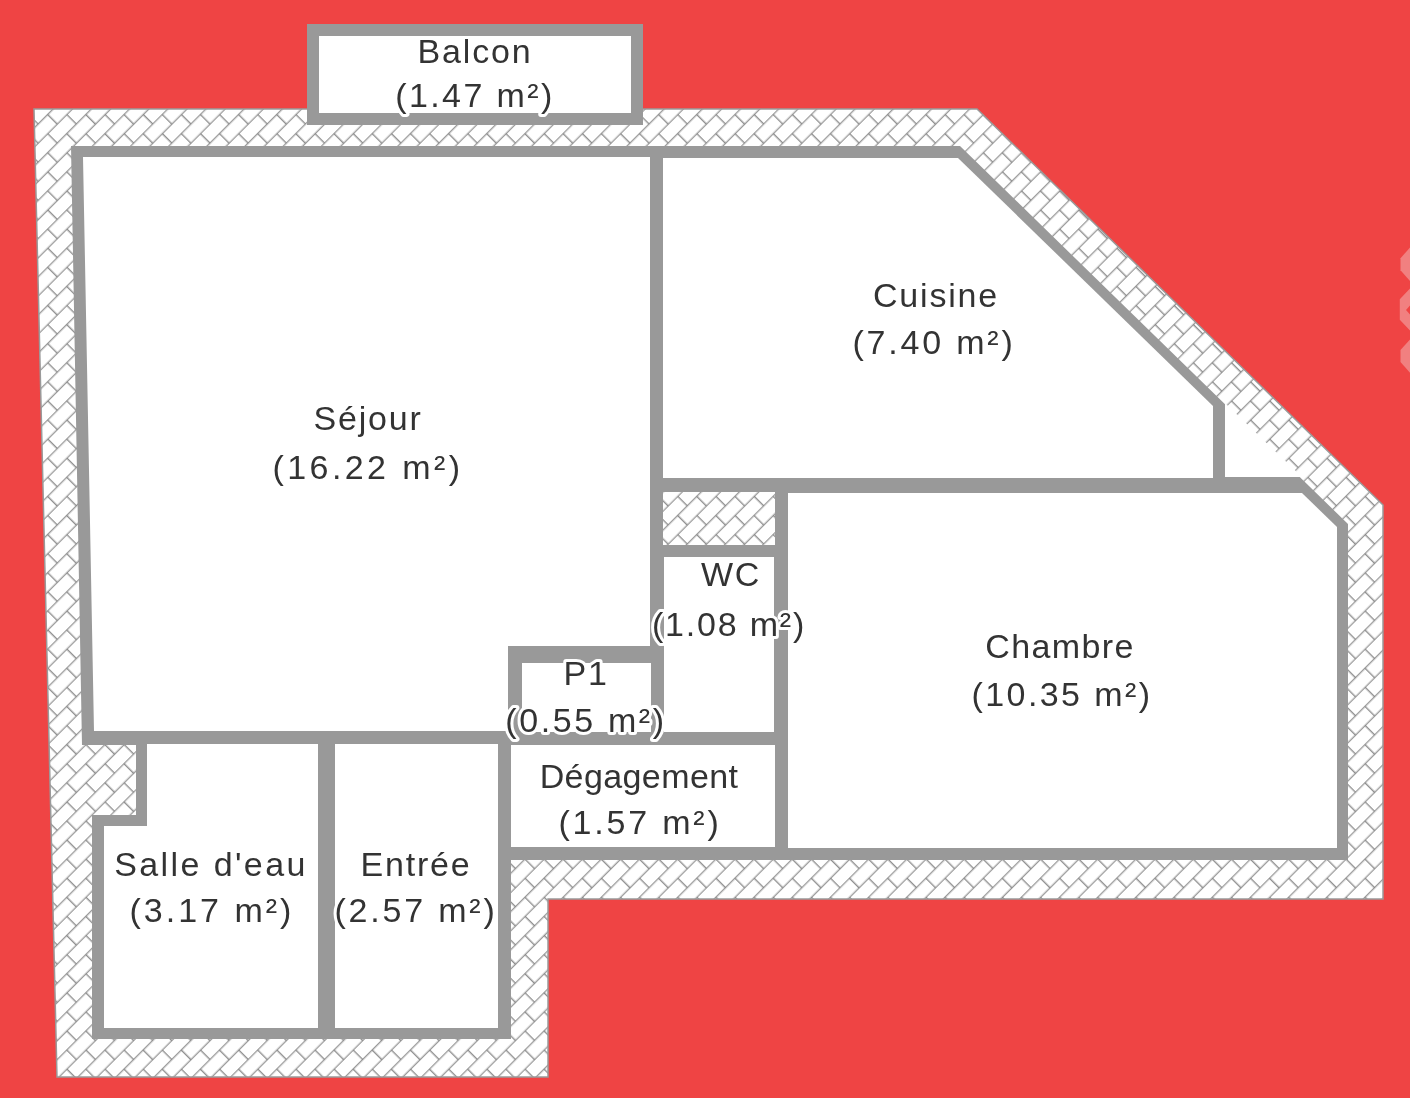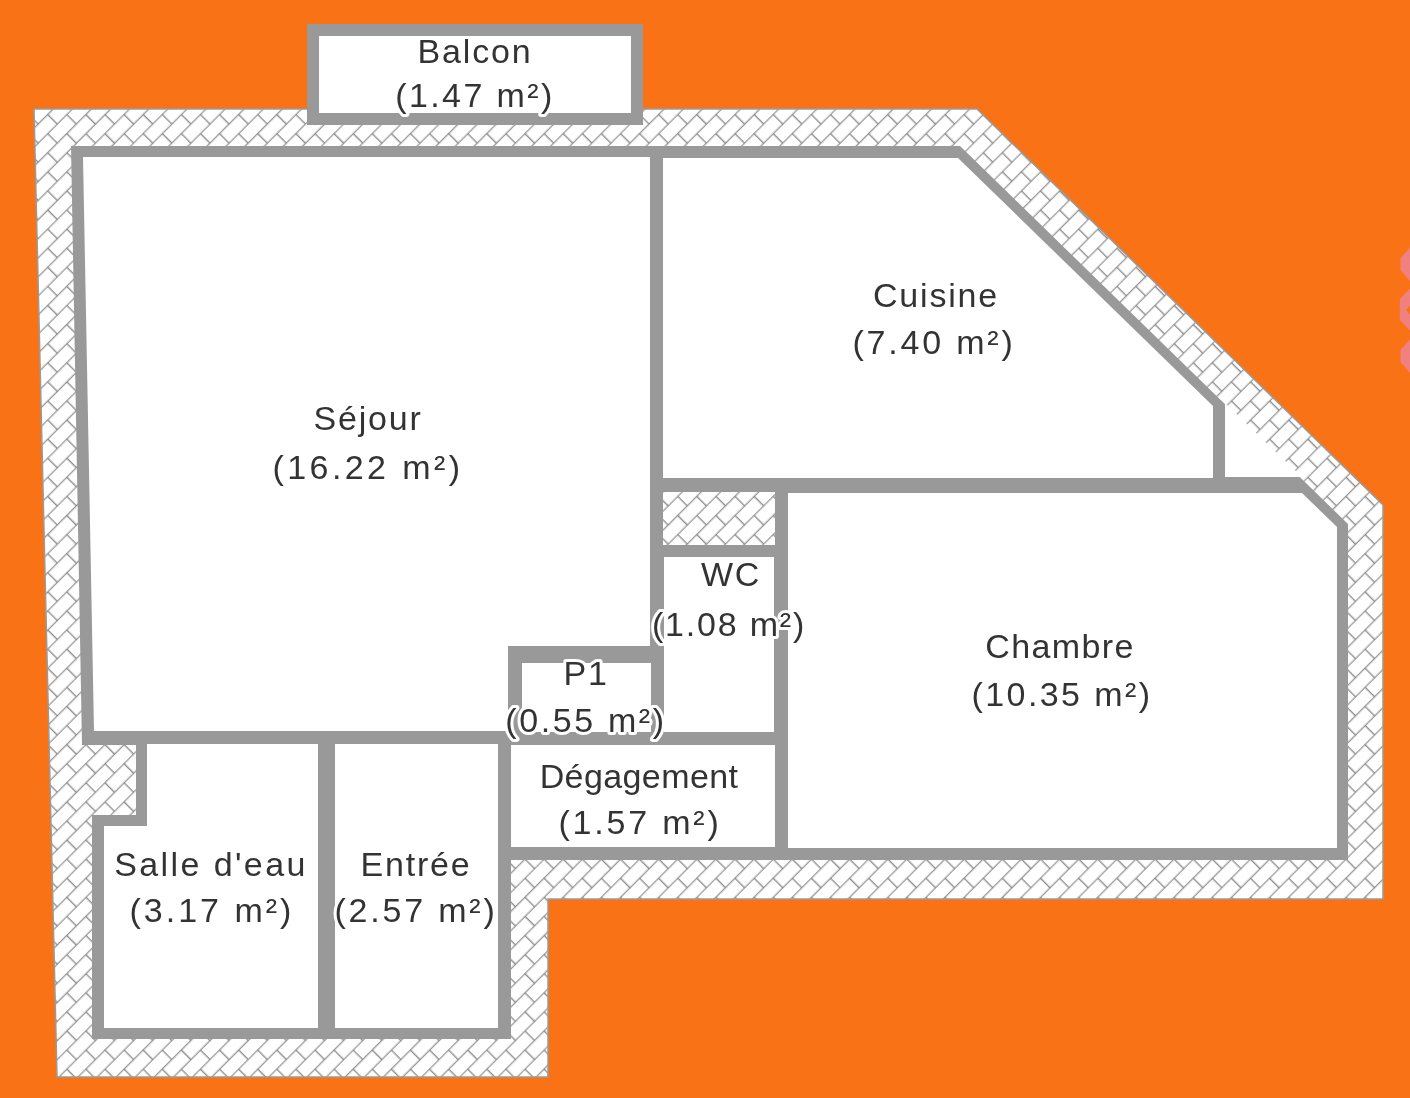--- a/index.html
+++ b/index.html
@@ -1,16 +1,16 @@
 <!DOCTYPE html>
 <html><head>
 <meta charset="utf-8">
 <style>
   html,body{margin:0;padding:0;background:#ffffff;}
-  .page{position:relative;width:1410px;height:1098px;background:#f97316;overflow:hidden;}
+  .page{position:relative;width:1410px;height:1098px;background:#ef4444;overflow:hidden;}
   text{font-family:"Liberation Sans", sans-serif;fill:#333333;}
 </style>
 </head>
 <body>
 <div class="page">
 <svg width="1410" height="1098" viewBox="0 0 1410 1098" xmlns="http://www.w3.org/2000/svg">
 <defs>
 <pattern id="hb" width="27" height="27" patternUnits="userSpaceOnUse" patternTransform="rotate(-45)">
   <rect width="27" height="27" fill="#ffffff"></rect>
   <path d="M0,6.75H27 M0,20.25H27" stroke="#7a7a7a" stroke-width="1.15" fill="none"></path>

